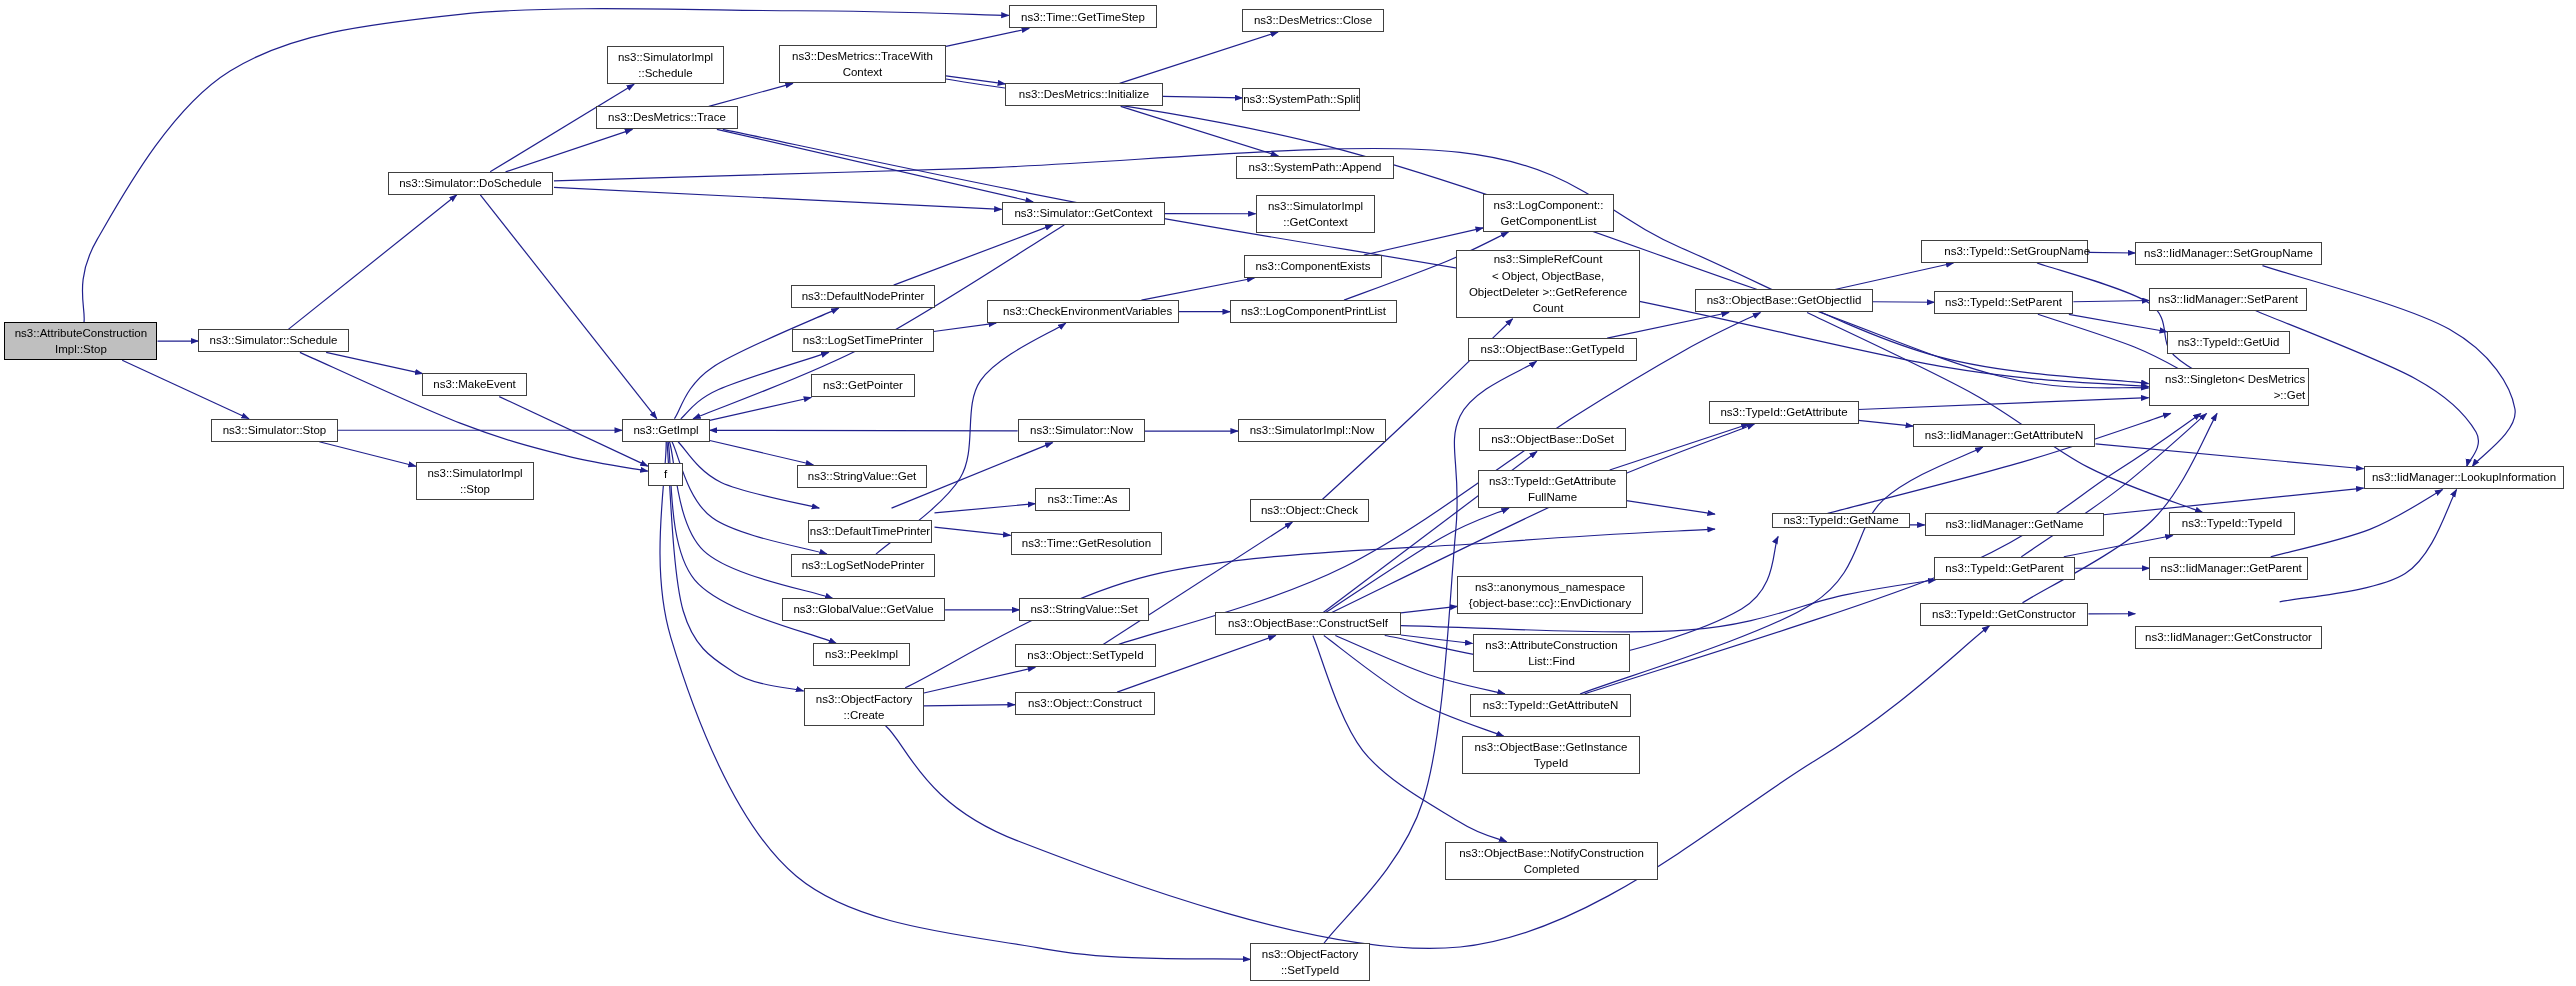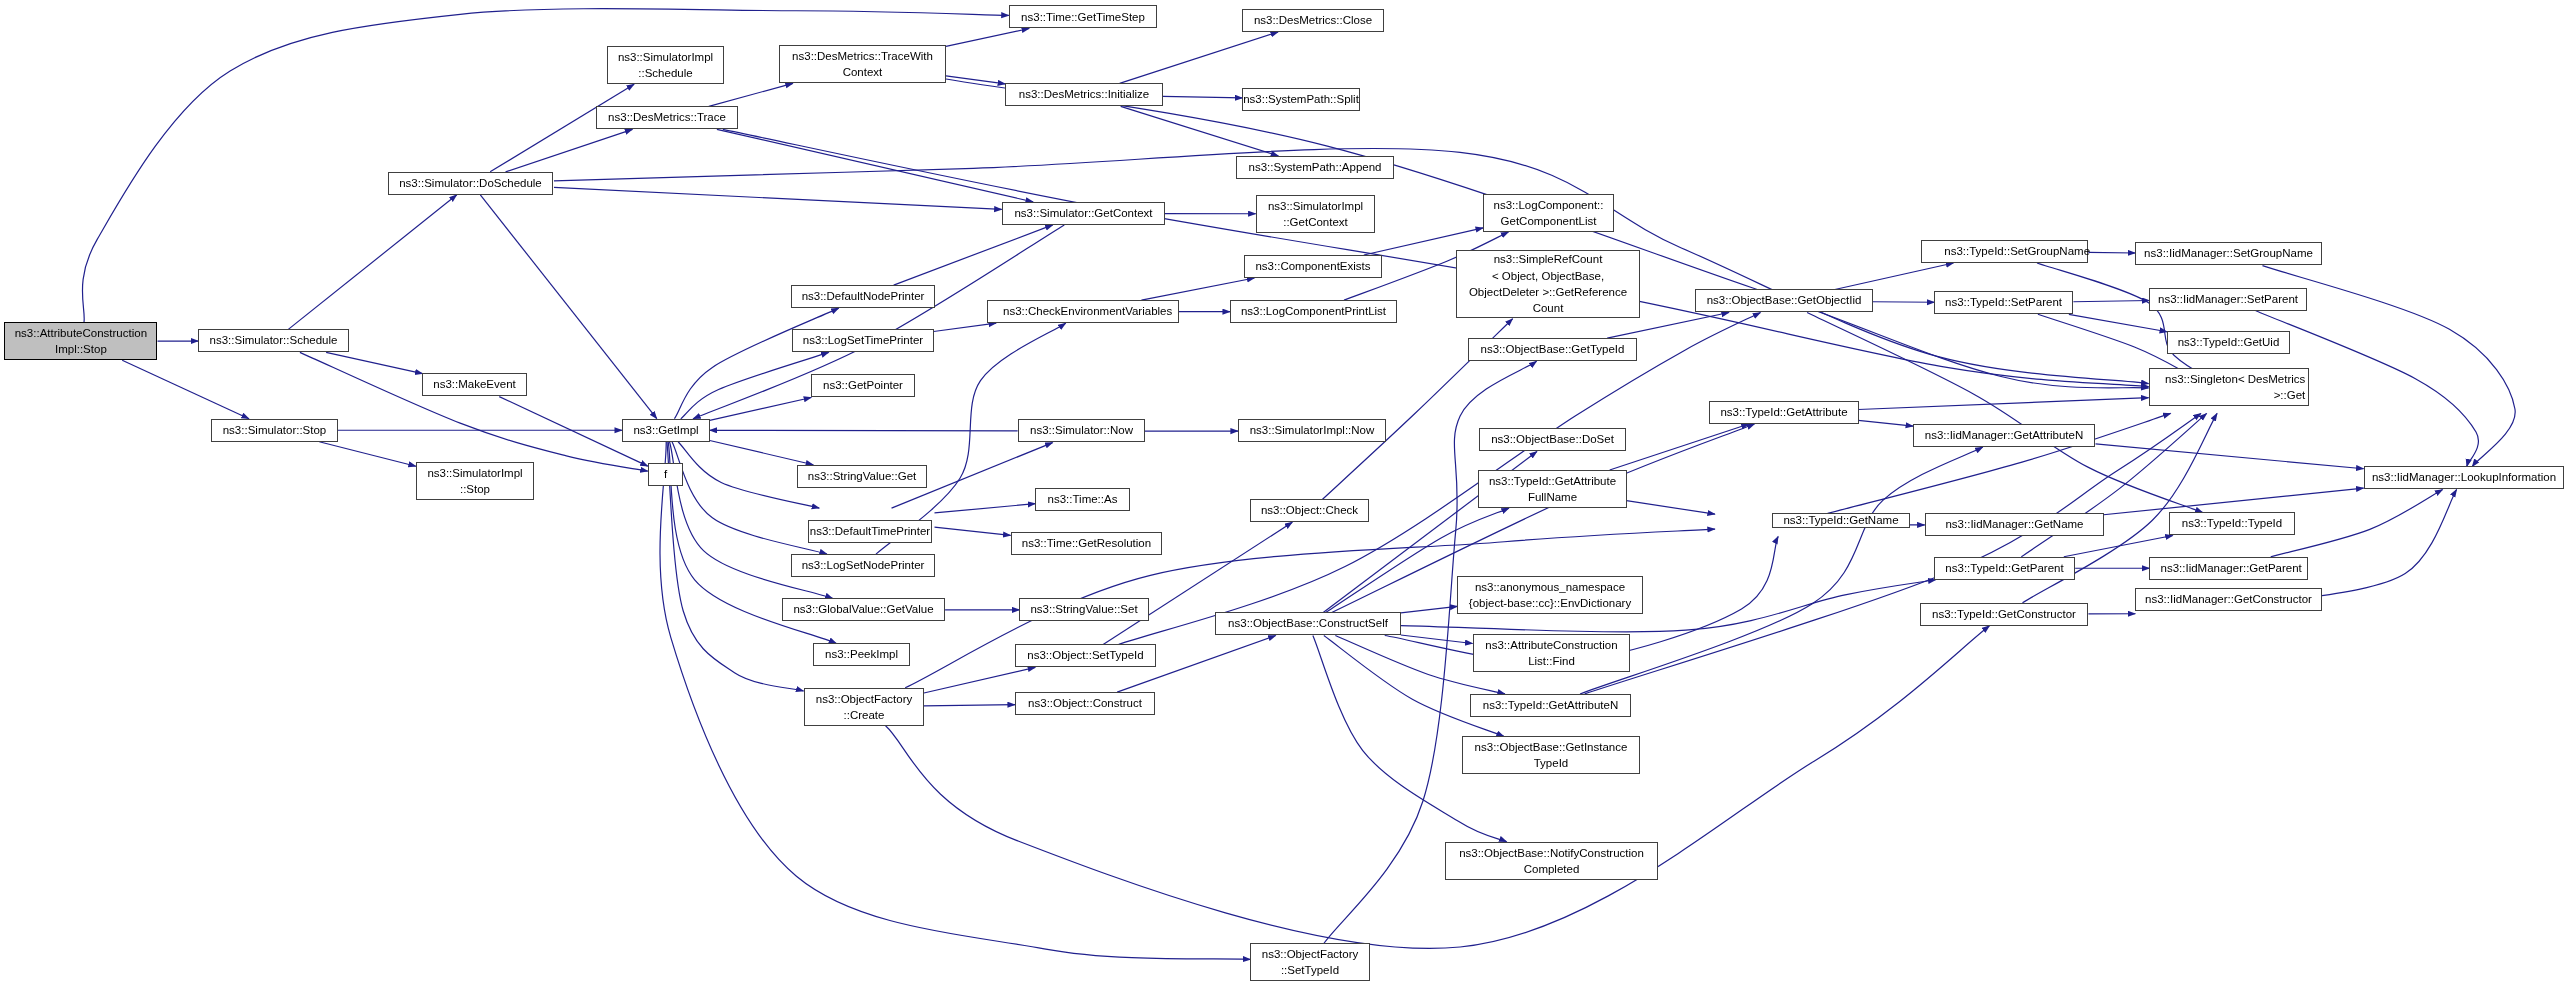--- a/index.html
+++ b/index.html
@@ -327,20 +327,20 @@
     <div class="node" style="left: 2149px; top: 368px; width: 160px; height: 38px; border-color: rgb(64, 64, 64); align-items: flex-end;">
       <span class="nl">ns3::Singleton&lt; DesMetrics</span>
       <span class="nl">&gt;::Get</span>
     </div>
     <div class="node" style="left: 2169px; top: 512px; width: 126px; height: 23px; border-color: rgb(64, 64, 64);">
       <span class="nl">ns3::TypeId::TypeId</span>
     </div>
     <div class="node" style="left: 2149px; top: 557px; width: 159px; height: 23px; border-color: rgb(64, 64, 64); padding-left: 8px;">
       <span class="nl">ns3::IidManager::GetParent</span>
     </div>
-    <div class="node" style="left: 2135px; top: 588px; width: 187px; height: 23px; border-color: rgb(64, 64, 64);">
+    <div class="node" style="left: 2135px; top: 626px; width: 187px; height: 23px; border-color: rgb(64, 64, 64);">
       <span class="nl">ns3::IidManager::GetConstructor</span>
     </div>
     <div class="node" style="left: 2364px; top: 466px; width: 200px; height: 23px; border-color: rgb(64, 64, 64);">
       <span class="nl">ns3::IidManager::LookupInformation</span>
     </div>
   </div>
 
 
 </body></html>

